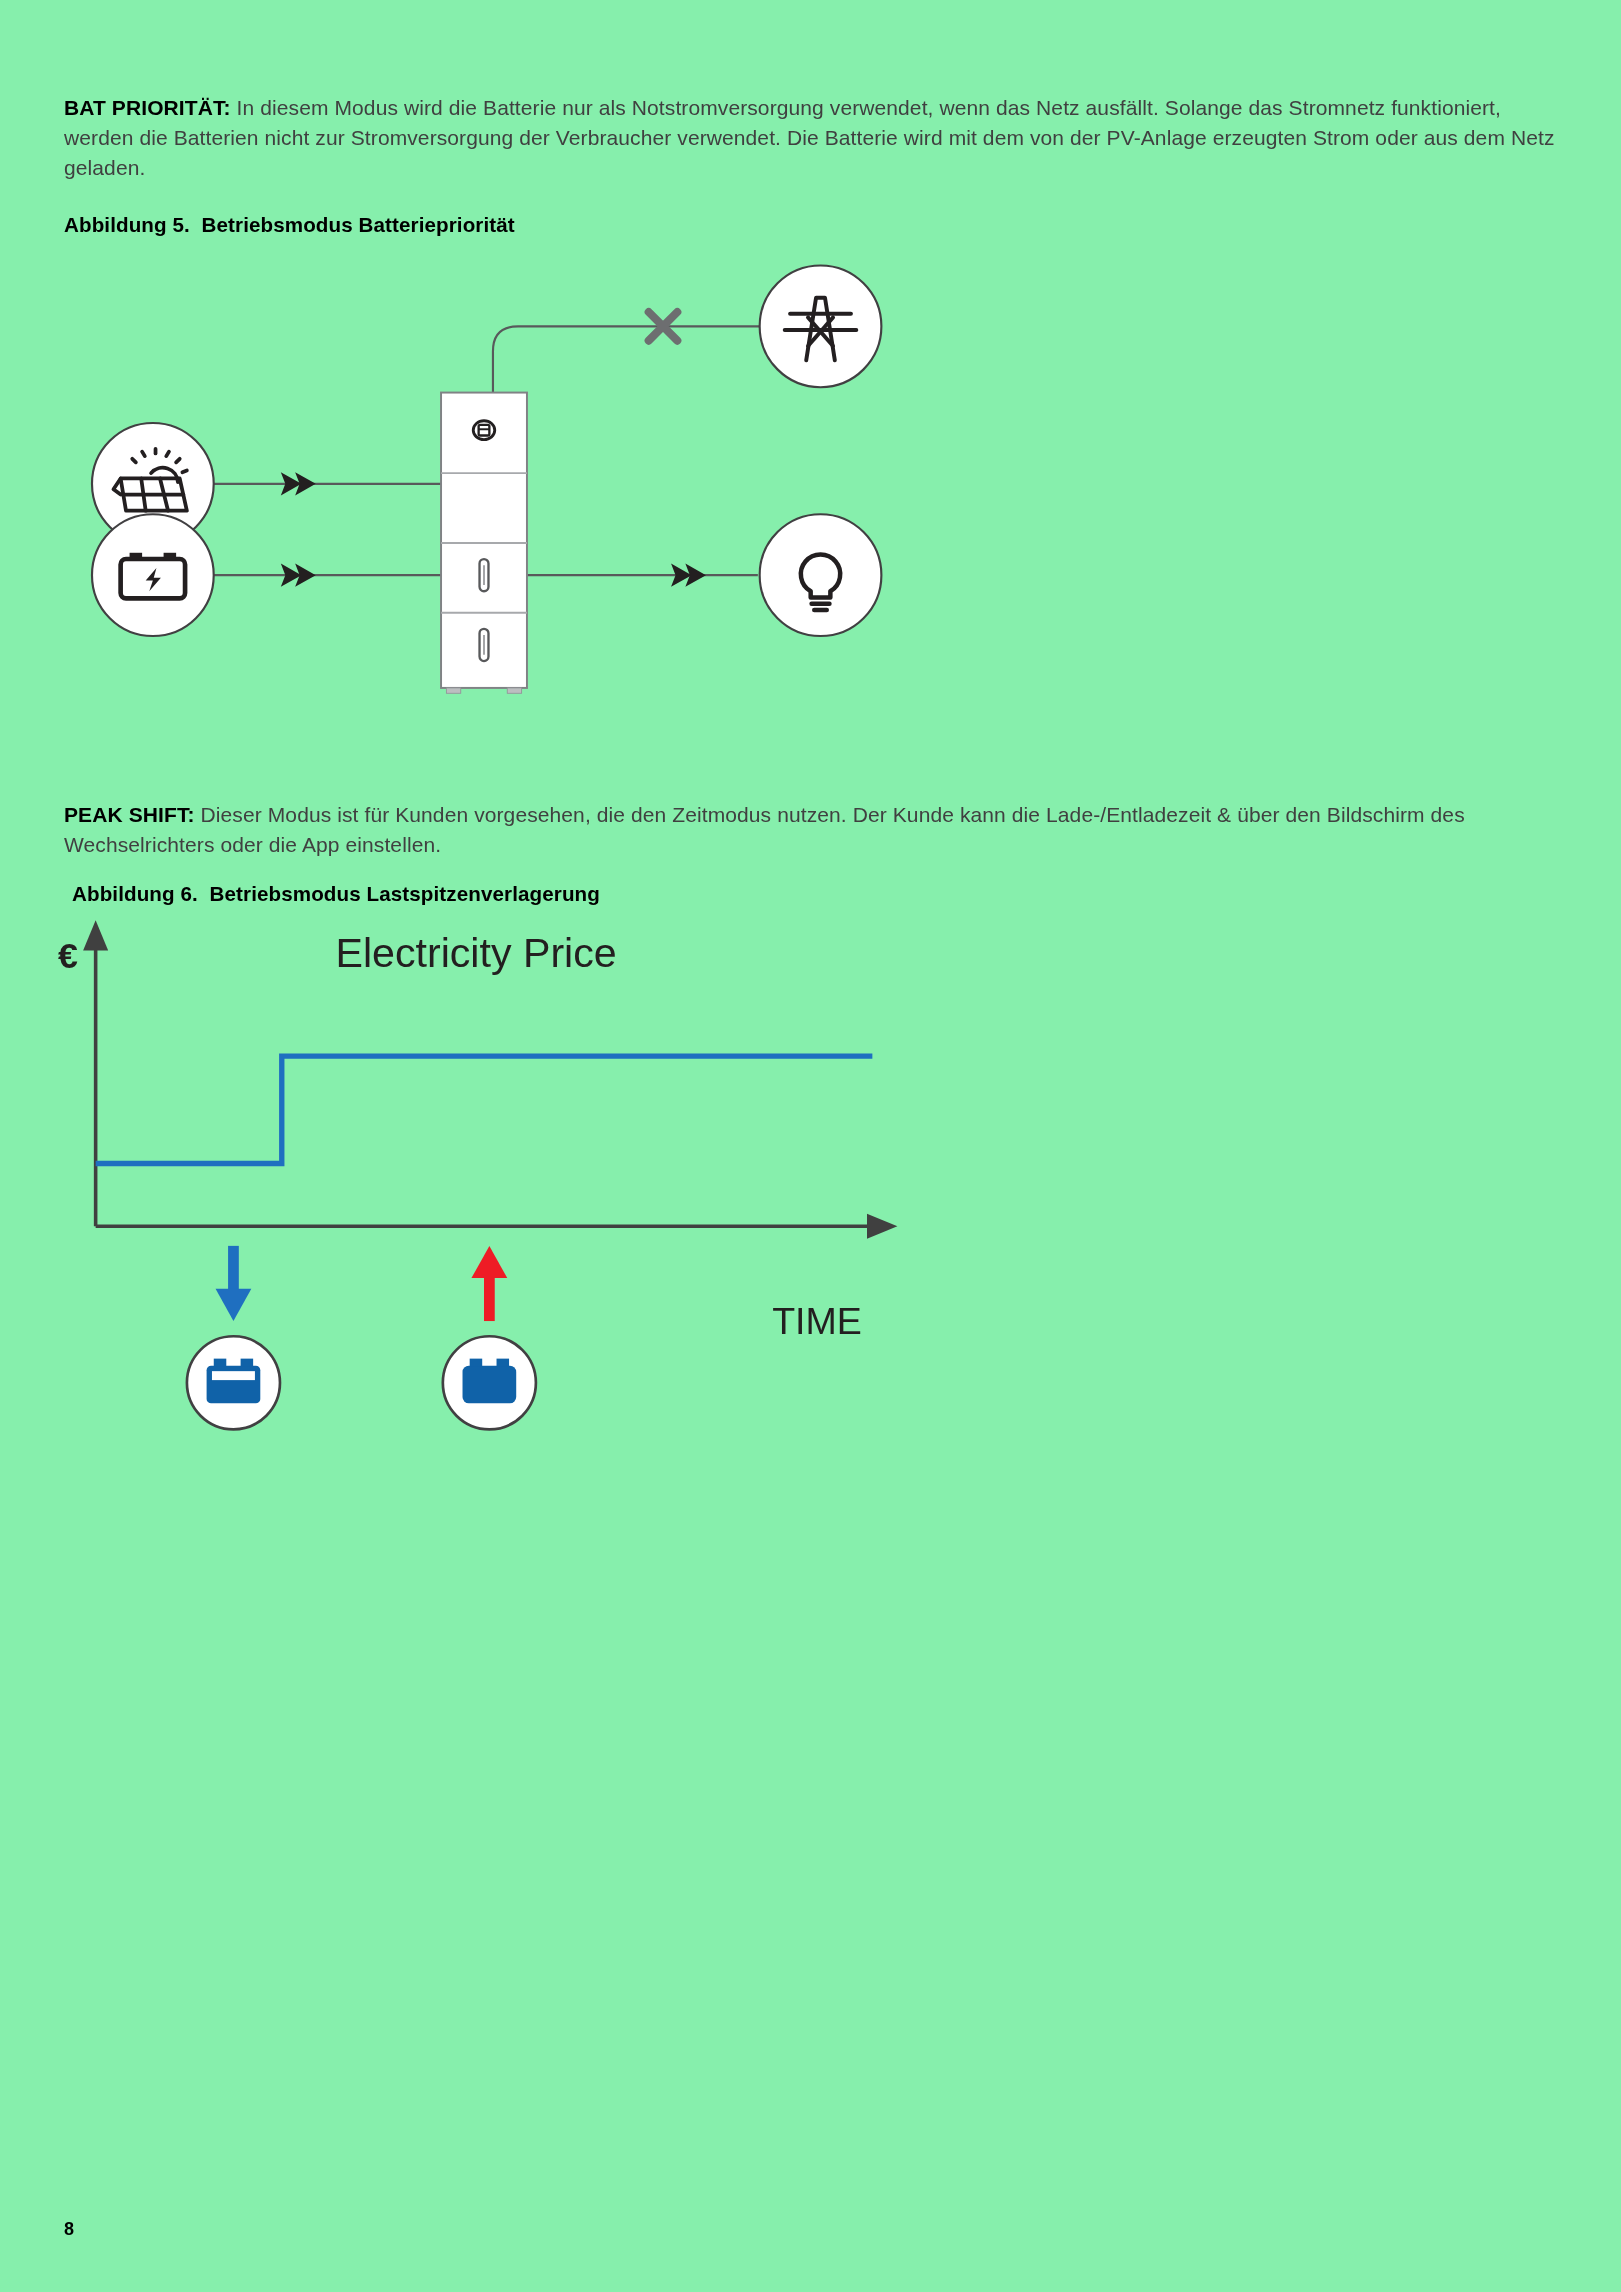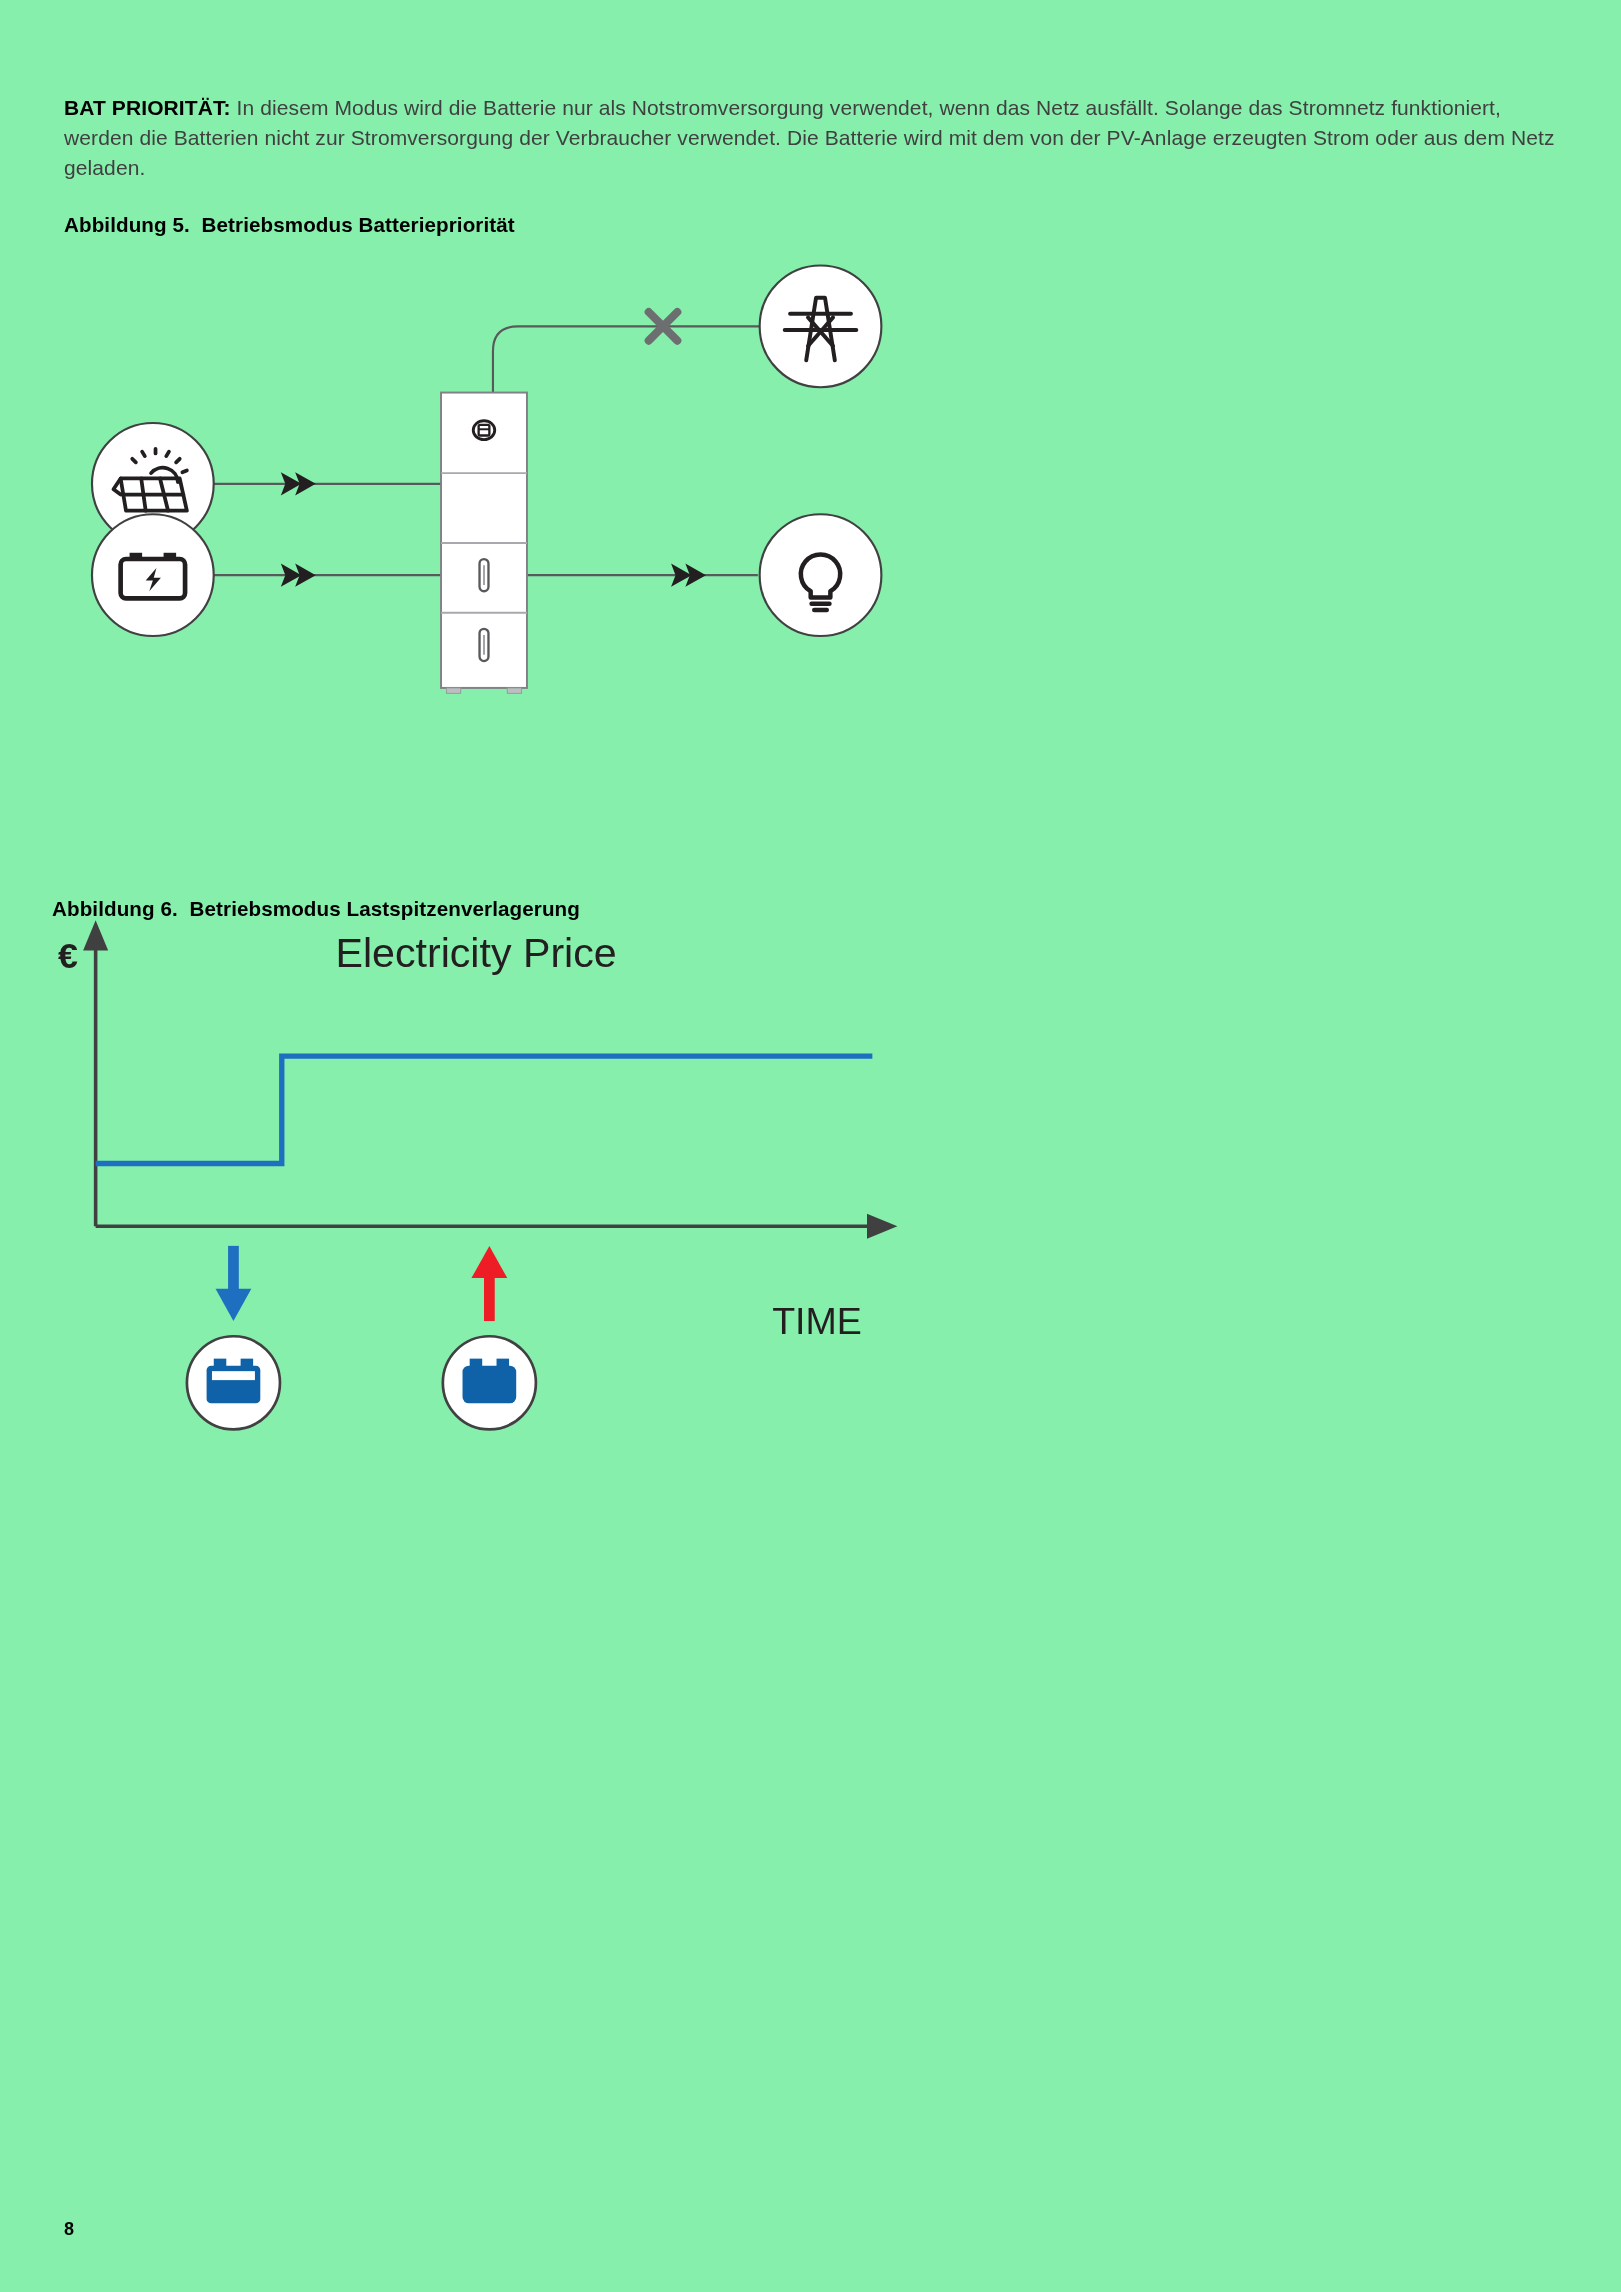--- a/index.html
+++ b/index.html
@@ -185,22 +185,25 @@
         <g transform="translate(856,370)" stroke="#231f20" fill="none" stroke-linecap="round" stroke-linejoin="round">
           <path d="M -11 18 A 22 22 0 1 1 11 18 L 11 25 L -11 25 Z" stroke-width="5"></path>
           <line x1="-10" y1="32" x2="10" y2="32" stroke-width="5"></line>
           <line x1="-7" y1="39" x2="7" y2="39" stroke-width="5"></line>
         </g>
       </g>
 
     </svg>
   </div>
 
-
-  <div class="figcaption" style="left:52px; top:882px;margin-top:15px;">Abbildung 6.  Betriebsmodus Lastspitzenverlagerung</div>
+  <div class="para" id="para-peak" style="left:64px; top:800px; width:1496px;">
+    <span class="lead">PEAK SHIFT:</span><span> Dieser Modus ist für Kunden vorgesehen, die den Zeitmodus nutzen. Der Kunde kann die Lade-/Entladezeit &amp; über den Bildschirm des Wechselrichters oder die App einstellen.</span>
+  </div>
+
+  <div class="figcaption" style="left:72px; top:882px;">Abbildung 6.  Betriebsmodus Lastspitzenverlagerung</div>
 
   <div id="figure6">
     <svg width="922" height="519" viewBox="0 0 1030 580" xmlns="http://www.w3.org/2000/svg">
 
       <text x="330" y="60" font-family="Liberation Sans, sans-serif" font-size="46" fill="#231f20">Electricity Price</text>
 
       <text x="20" y="62" font-family="Liberation Sans, sans-serif" font-size="40" font-weight="bold" fill="#231f20">€</text>
 
       <line x1="62" y1="35" x2="62" y2="350" stroke="#404040" stroke-width="4"></line>
       <polygon points="62,8 48,42 76,42" fill="#404040"></polygon>

